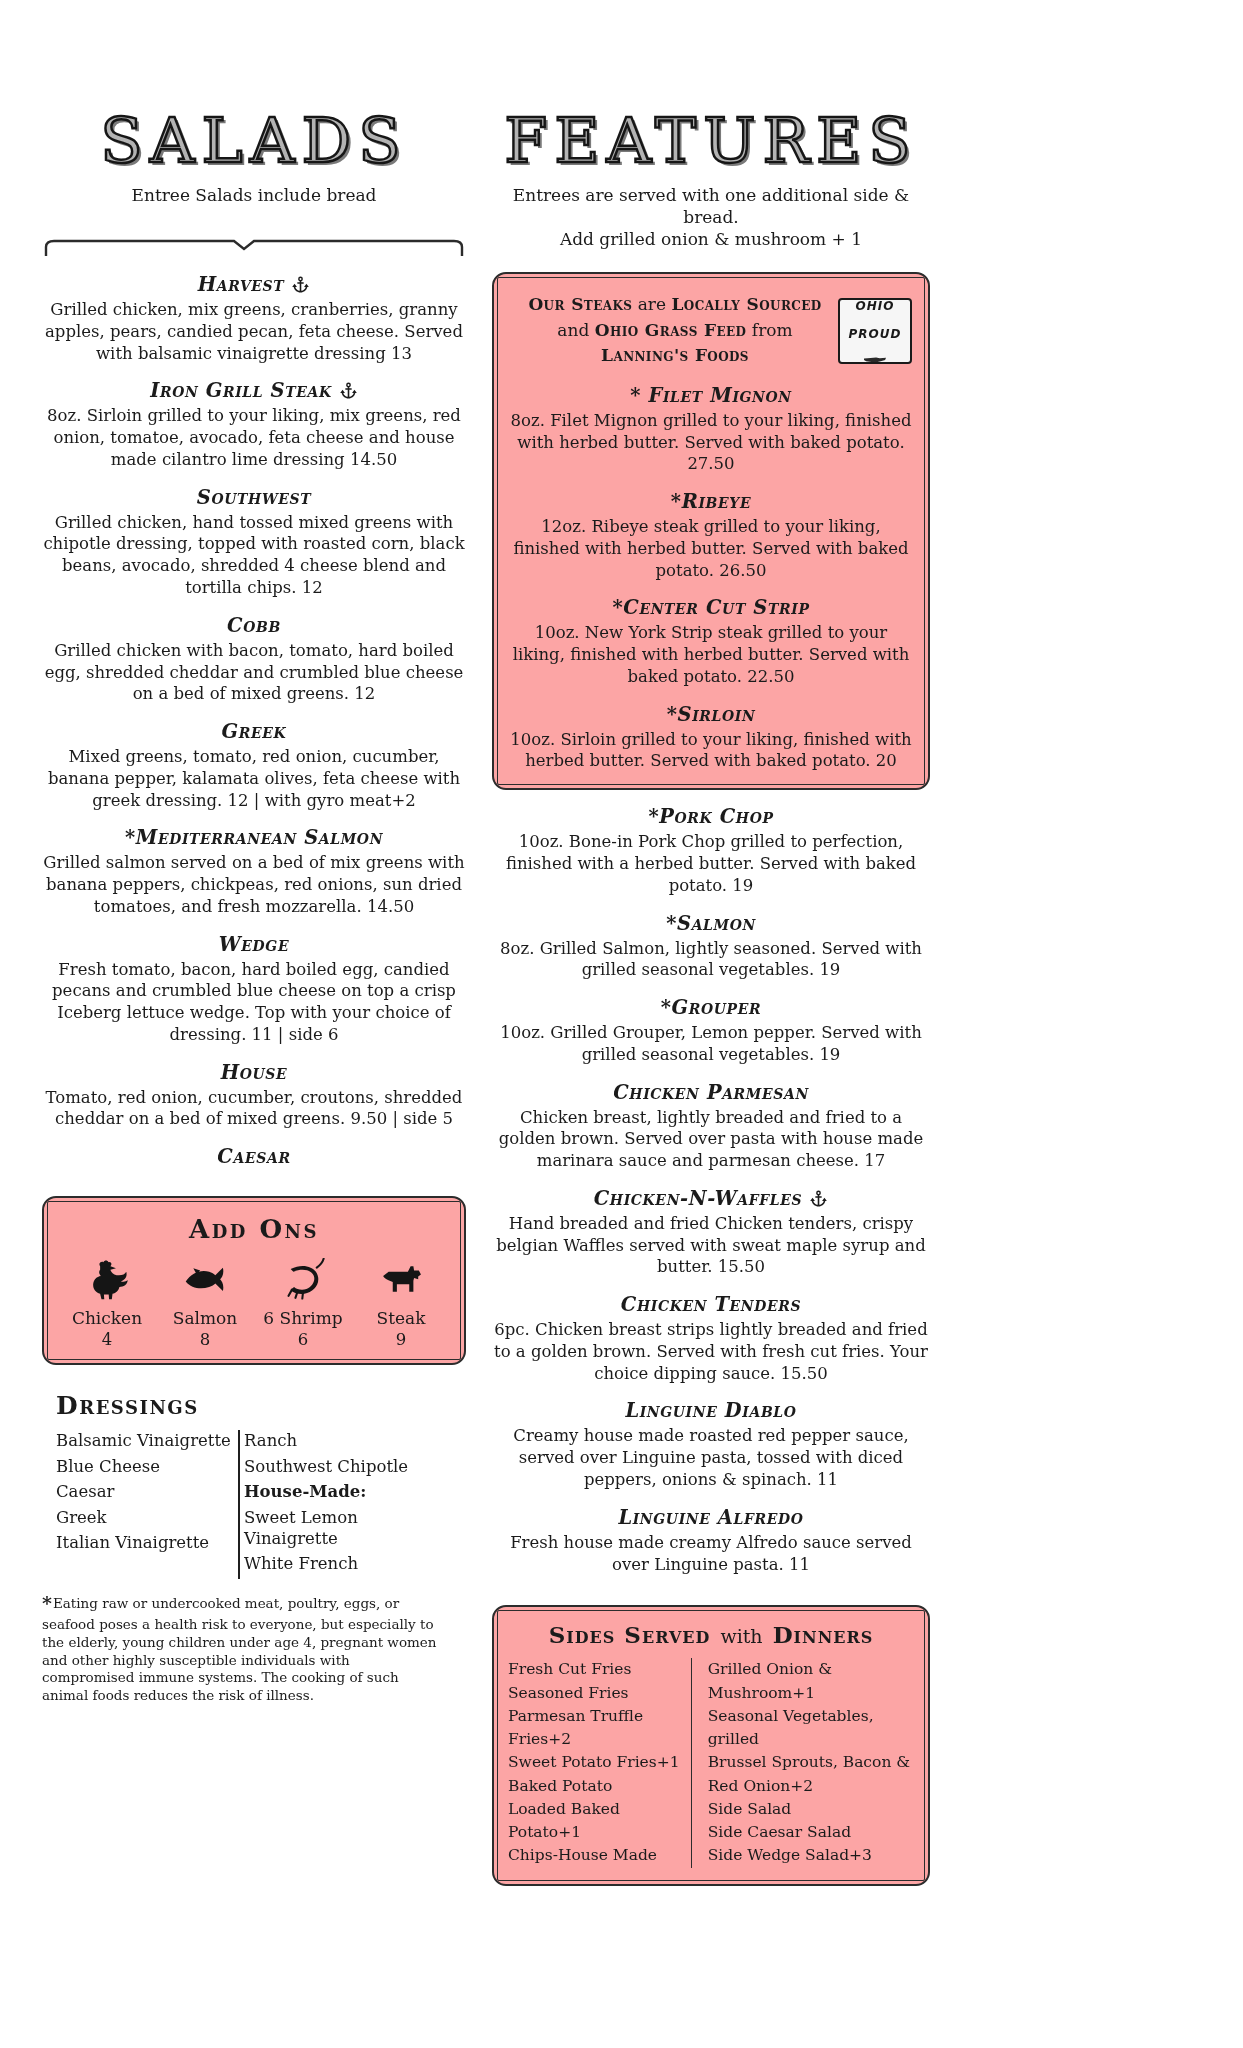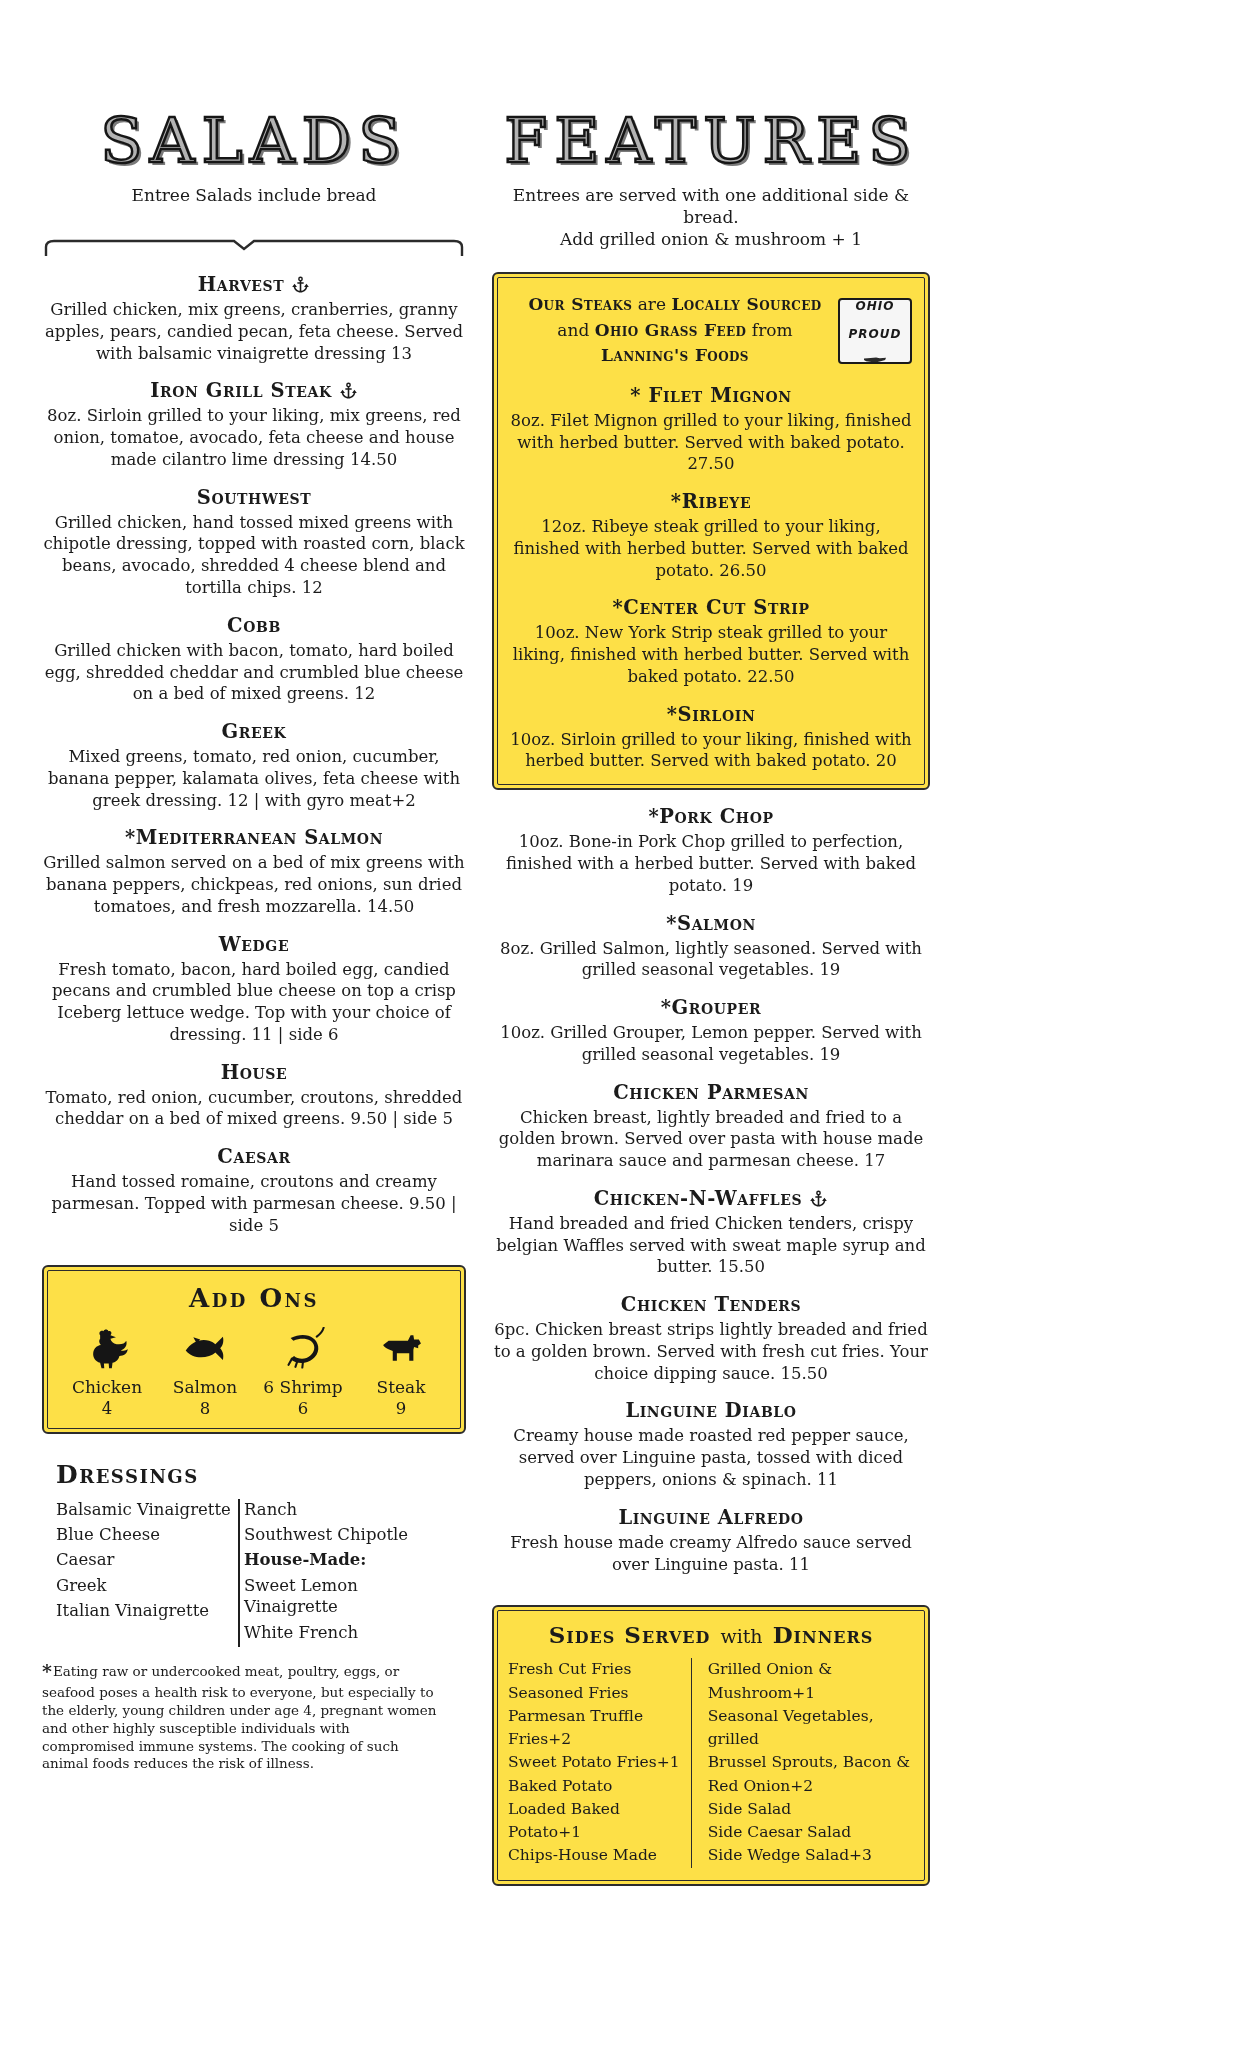--- a/index.html
+++ b/index.html
@@ -21,27 +21,27 @@
     font-family:"DejaVu Serif", serif;
   }
   .subtitle { text-align:center; font-size:17px; margin-top:12px; line-height:1.3; }
 
   .top-rule { display:block; width:100%; height:22px; margin-top:30px; }
 
   .items { }
   .menu-item { margin-top:15px; text-align:center; }
   .item-name{
     font-size:19.5px; font-weight:bold; font-variant-caps:small-caps;
-    letter-spacing:.6px; display:flex; justify-content:center; align-items:center; gap:7px;
+    letter-spacing:.6px; display:flex; justify-content:center; align-items:center; gap:7px;font-style:italic;
   }
   .item-name .anchor { width:19px; height:19px; fill:#1b1b1b; flex:0 0 auto; }
   .item-desc { font-size:16.5px; line-height:1.32; margin-top:3px; }
 
   .frame{
-    background:#fde047; border:2.5px solid #2c2c2c; border-radius:6px; position:relative;
+    background:#fca5a5; border:2.5px solid #2c2c2c; border-radius:14px; position:relative;
   }
   .frame::before{
     content:""; position:absolute; inset:3px; border:1px solid #2c2c2c; border-radius:2px; pointer-events:none;
   }
 
   .addons { margin-top:28px; padding:16px 14px 14px; text-align:center; }
   .box-title{
     font-size:26px; font-weight:bold; font-variant-caps:small-caps; letter-spacing:2.5px;
   }
   .addon-row { display:flex; justify-content:space-around; margin-top:14px; }
@@ -195,21 +195,20 @@
 
           </h3>
           <p class="item-desc">Tomato, red onion, cucumber, croutons, shredded cheddar on a bed of mixed greens. 9.50 | side 5</p>
         </div>
 
         <div class="menu-item">
           <h3 class="item-name">
             <span>Caesar</span>
 
           </h3>
-          <p class="item-desc">Hand tossed romaine, croutons and creamy parmesan. Topped with parmesan cheese. 9.50 | side 5</p>
         </div>
       </div>
 
     <div class="addons frame">
       <h2 class="box-title">Add Ons</h2>
       <div class="addon-row">
 
           <div class="addon">
             <svg class="addon-glyph" viewBox="0 0 64 64" aria-hidden="true">
               <use href="#rooster-icon"></use>

